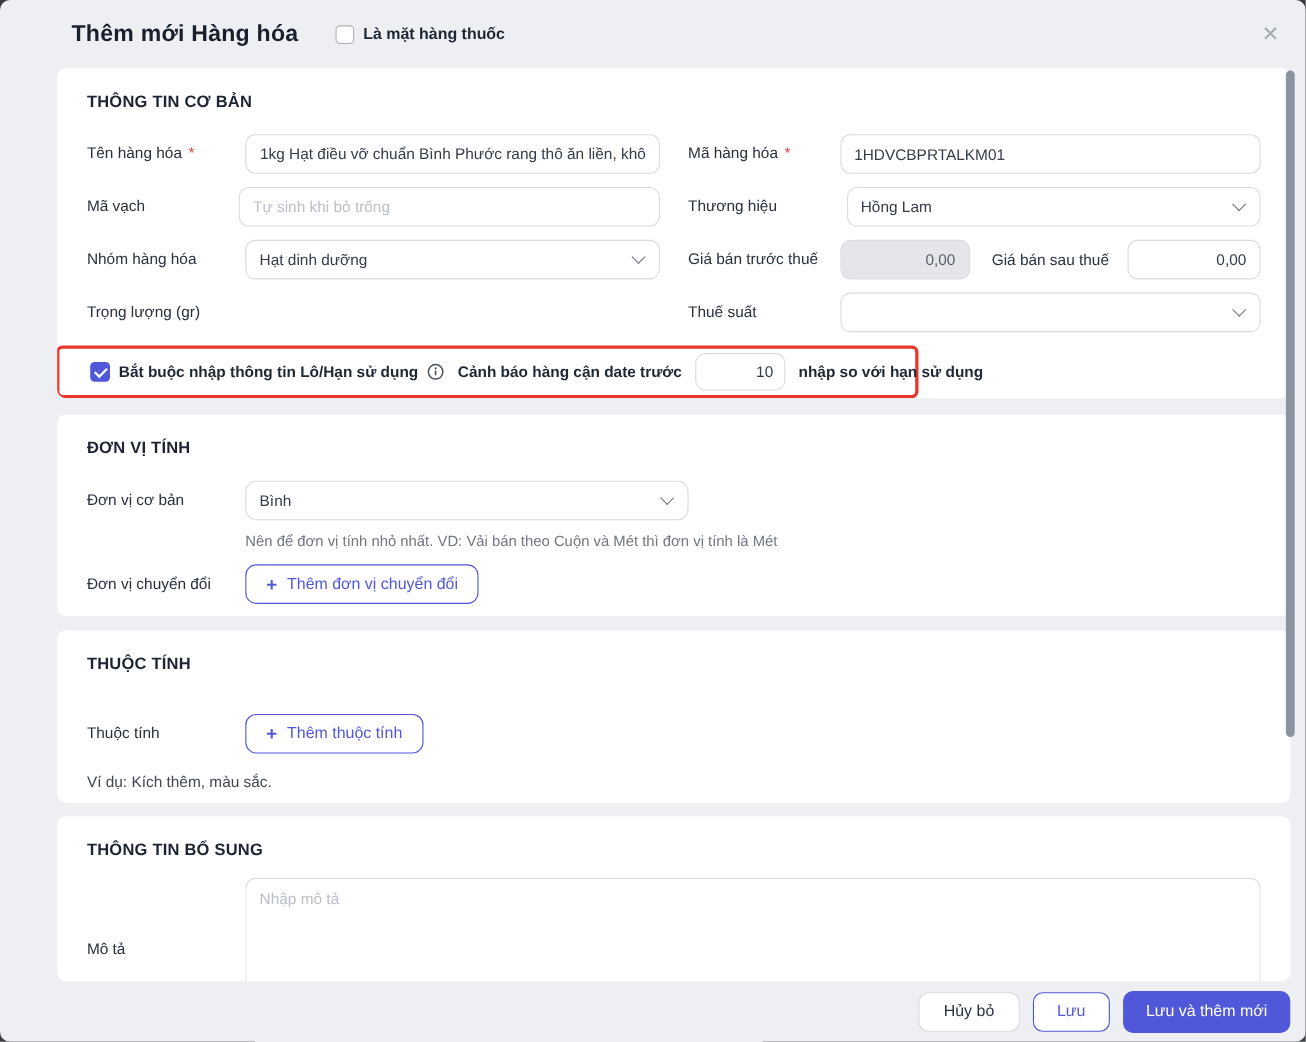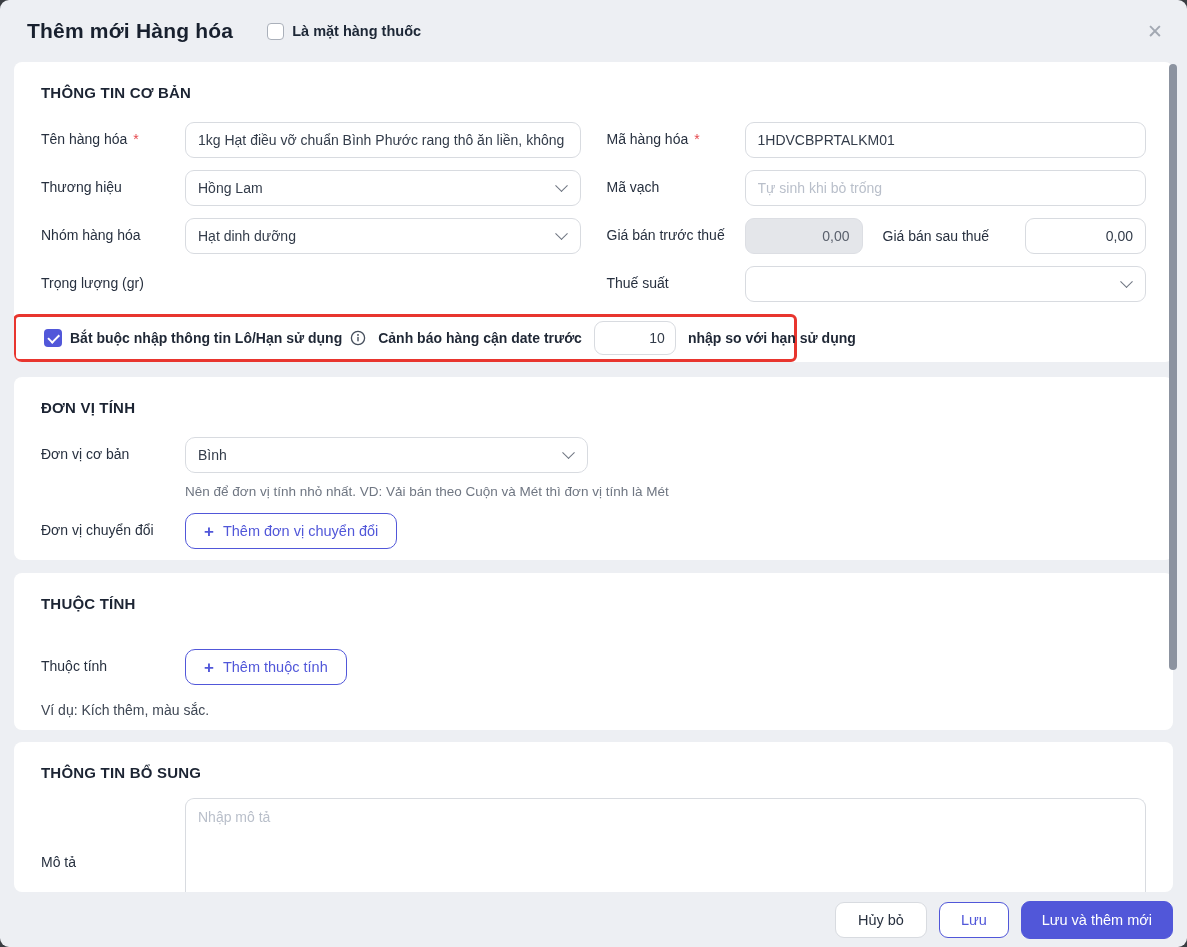--- a/index.html
+++ b/index.html
@@ -8,20 +8,21 @@
     background: #3a3d42;
     font-family: "Liberation Sans", "DejaVu Sans", sans-serif;
     color: #27303f;
   }
   .modal {
     position: relative;
     width: 1187px; height: 947px;
     background: #edeff3;
     border-radius: 9px;
     overflow: hidden;
+    padding-left: 38px;
   }
   
   .modal-header {
     height: 62px;
     display: flex; align-items: center;
     padding: 0 20px 0 27px;
   }
   .modal-title { font-size: 21px; font-weight: 700; color: #18202e; letter-spacing: .2px; }
   .drug-check { display: flex; align-items: center; gap: 8px; margin-left: 34px; cursor: pointer; }
   .checkbox-empty {
@@ -176,31 +177,31 @@
         <div class="field">
           <span class="lbl"><span>Tên hàng hóa</span> <span class="req">*</span></span>
           <input class="tbox" value="1kg Hạt điều vỡ chuẩn Bình Phước rang thô ăn liền, không muối" style="">
         </div>
 
         <div class="field right">
           <span class="lbl"><span>Mã hàng hóa</span> <span class="req">*</span></span>
           <input class="tbox" value="1HDVCBPRTALKM01" style="">
         </div>
 
+        <div class="field right">
+          <span class="lbl">Mã vạch</span>
+          <input class="tbox" placeholder="Tự sinh khi bỏ trống" style="">
+        </div>
+
         <div class="field">
           <span class="lbl">Thương hiệu</span>
           <div class="select">
             <span class="sel-value">Hồng Lam</span>
             <span class="chevron"></span>
           </div>
-        </div>
-
-        <div class="field right">
-          <span class="lbl">Mã vạch</span>
-          <input class="tbox" placeholder="Tự sinh khi bỏ trống" style="">
         </div>
 
         <div class="field">
           <span class="lbl">Nhóm hàng hóa</span>
           <div class="select">
             <span class="sel-value">Hạt dinh dưỡng</span>
             <span class="chevron"></span>
           </div>
         </div>
 

